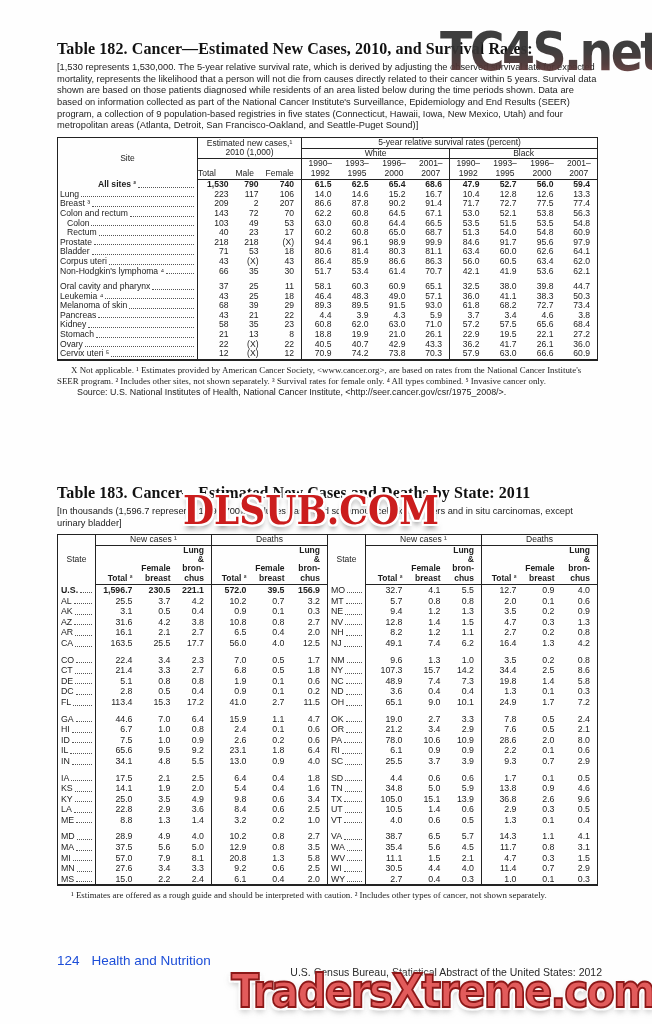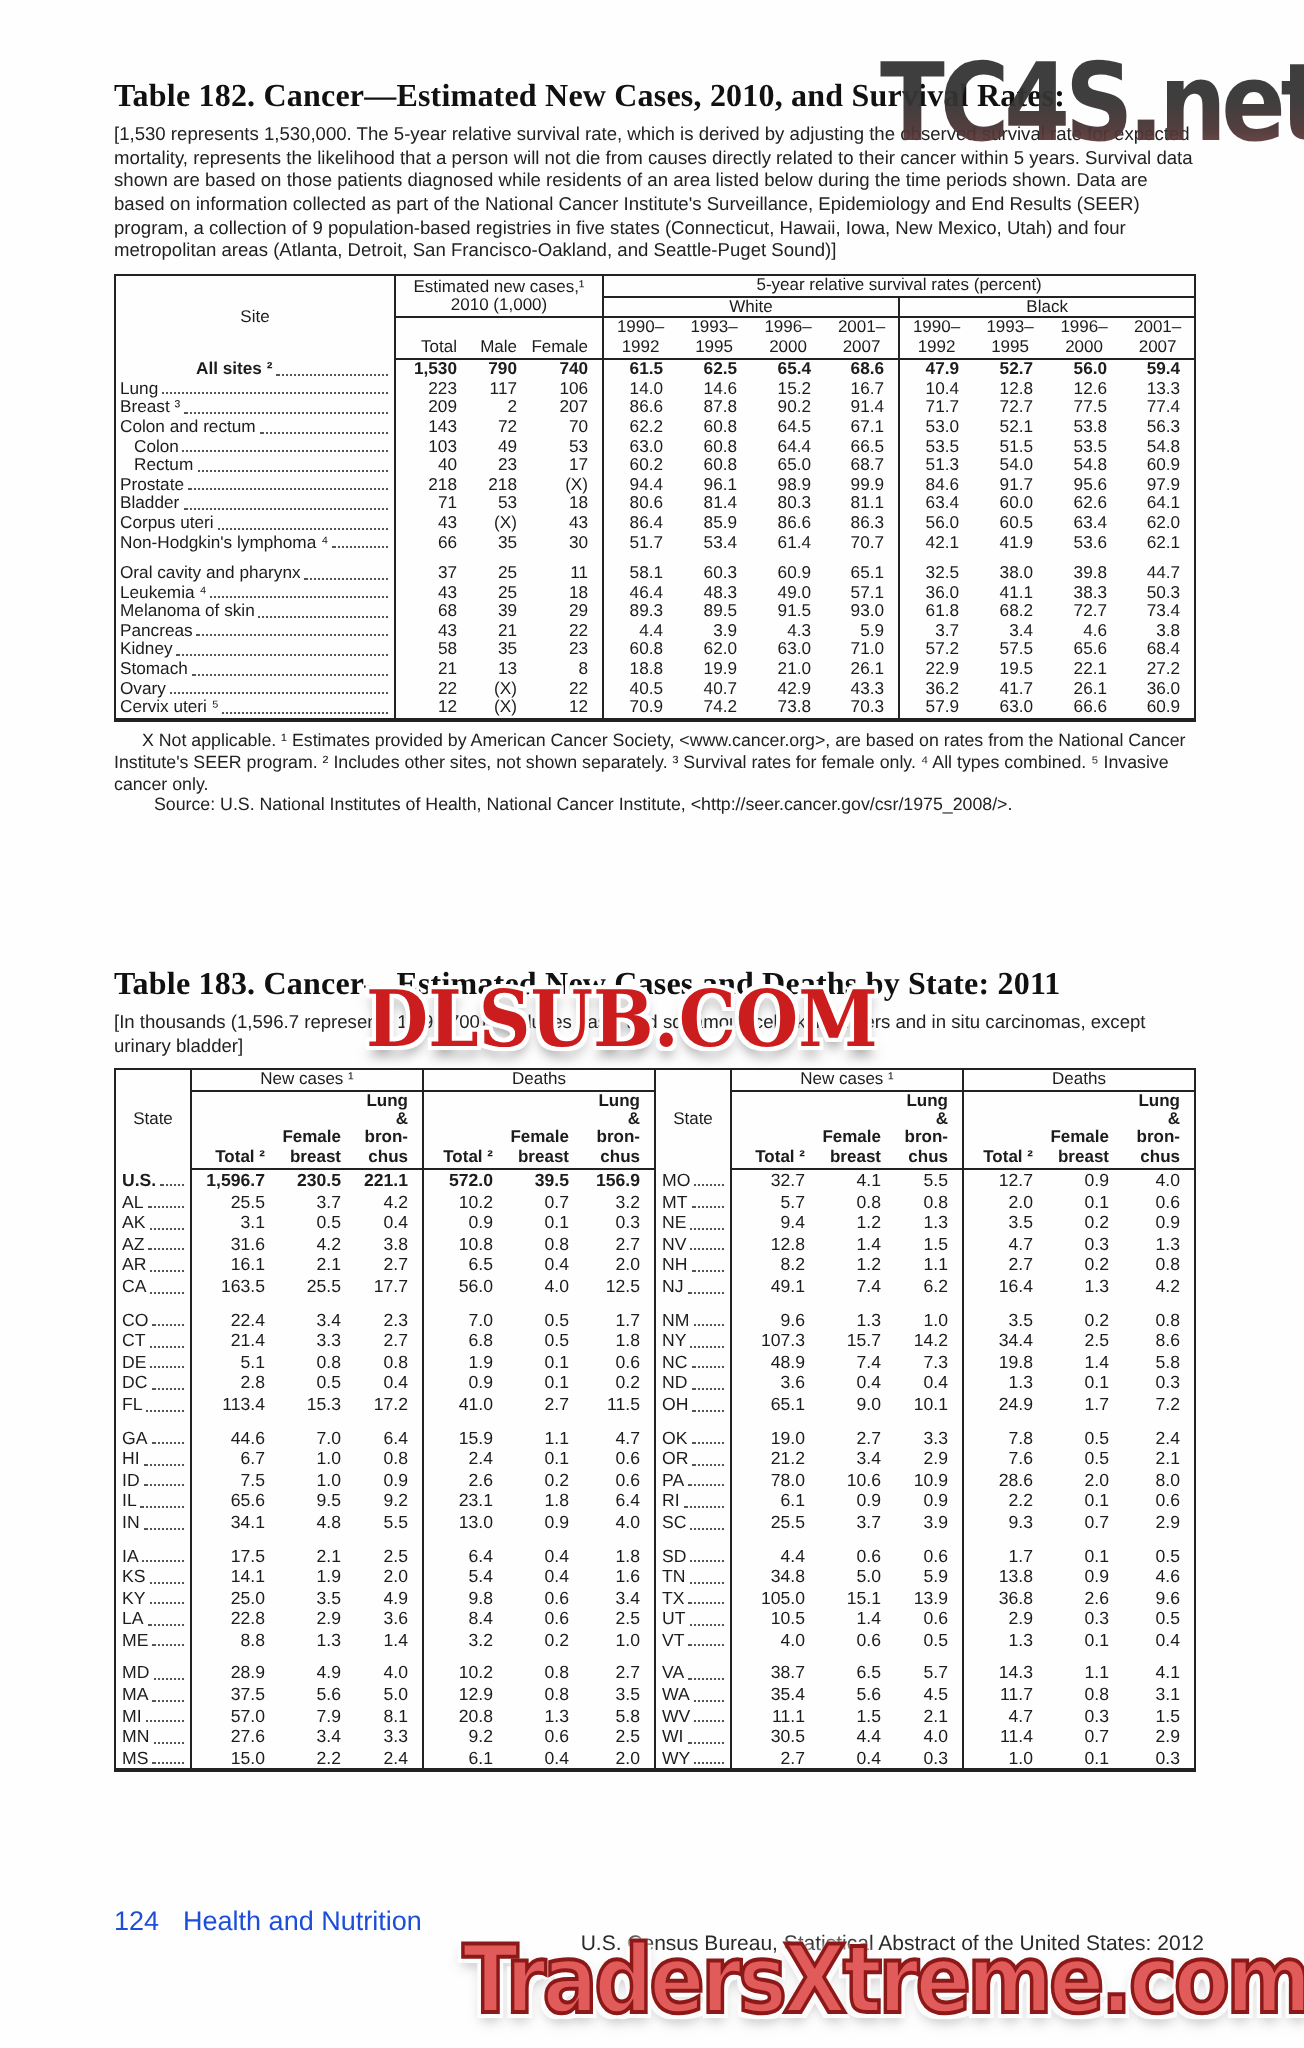--- a/index.html
+++ b/index.html
@@ -4,21 +4,21 @@
 <style>
   html,body{margin:0;padding:0;background:#fff;}
   #page{position:relative;width:652px;height:1024px;background:#fefefe;overflow:hidden;
         font-family:"Liberation Sans",sans-serif;color:#1c1c1c;}
   .block{position:absolute;left:57px;width:540px;}
   
   .tbl-title{font-family:"Liberation Serif",serif;font-weight:700;font-size:16px;line-height:1.18;
              letter-spacing:.1px;color:#111;}
   
   .headnote{font-size:9.3px;line-height:1.26;margin-top:3px;color:#222;}
-  .footnote{font-size:8.9px;line-height:1.22;margin-top:4px;text-indent:14px;color:#222;}
+  .footnote{font-size:8.9px;line-height:1.22;margin-top:4px;text-indent:14px;color:#222;font-family:Liberation Serif, serif;}
   .source{font-size:8.9px;line-height:1.22;text-indent:20px;color:#222;}
   .source.big-indent{text-indent:40px;}
   .source .ital{font-style:italic;}
   
   table{border-collapse:collapse;table-layout:fixed;width:540px;margin-top:5px;
         border-left:1px solid #222;border-right:1px solid #222;border-top:1px solid #222;
         border-bottom:2px solid #222;}
   th{font-weight:400;padding:0;white-space:pre-line;color:#1c1c1c;}
   td{padding:0;color:#1c1c1c;overflow:hidden;}
   .num{text-align:right;padding-right:7px;font-size:8.6px;}
@@ -27,21 +27,21 @@
   .lead{display:flex;align-items:flex-end;}
   .lbl{white-space:nowrap;}
   .dots{flex:1;margin:0 3px 2px 2px;border-bottom:1px dotted #555;height:1px;min-width:3px;}
   
   #t182 th{font-size:8.5px;line-height:1.12;}
   #t182 .h-site{border-right:1px solid #222;vertical-align:middle;}
   #t182 .h-cases{border-right:1.4px solid #222;border-bottom:1px solid #222;vertical-align:middle;}
   #t182 .h-surv{border-bottom:1px solid #222;}
   #t182 .h-white{border-right:1px solid #222;border-bottom:1px solid #222;}
   #t182 .h-black{border-bottom:1px solid #222;}
-  #t182 .h-sub{vertical-align:bottom;padding-bottom:1px;border-bottom:1.6px solid #222;text-align:right;padding-right:7px;}
+  #t182 .h-sub{vertical-align:bottom;padding-bottom:1px;border-bottom:1.6px solid #222;text-align:left;padding-right:7px;}
   #t182 .h-sub.ctr{text-align:center;padding-right:0;}
   #t182 .h-sub.vR{border-right:1.4px solid #222;}
   #t182 .h-sub.vr{border-right:1px solid #222;}
   #t182 tbody td{height:9.6px;font-size:8.6px;line-height:9.6px;}
   #t182 tbody td:nth-child(1){border-right:1px solid #222;font-size:8.6px;}
   #t182 tbody td:nth-child(4){border-right:1.4px solid #222;}
   #t182 tbody td:nth-child(8){border-right:1px solid #222;}
   #t182 tr.gap td{height:6px;}
   #t182 .site .lead{padding-left:2px;}
   #t182 tr.ind .lead{padding-left:9px;}
@@ -1299,20 +1299,21 @@
             <td class="num">2.7</td>
             <td class="num">0.4</td>
             <td class="num">0.3</td>
             <td class="num">1.0</td>
             <td class="num">0.1</td>
             <td class="num">0.3</td>
           </tr>
         </tbody>
     </table>
 
+    <div class="footnote">¹ Estimates are offered as a rough guide and should be interpreted with caution. ² Includes other types of cancer, not shown separately.</div>
   </div>
 
   <div id="footer-left">
     <span class="pgnum">124</span><span>Health and Nutrition</span>
   </div>
   <div id="footer-src">U.S. Census Bureau, Statistical Abstract of the United States: 2012</div>
 
   <div class="wm" id="wm-top">TC4S.net</div>
   <div class="wm" id="wm-mid">DLSUB.COM</div>
   <div class="wm" id="wm-bot">TradersXtreme.com</div>

